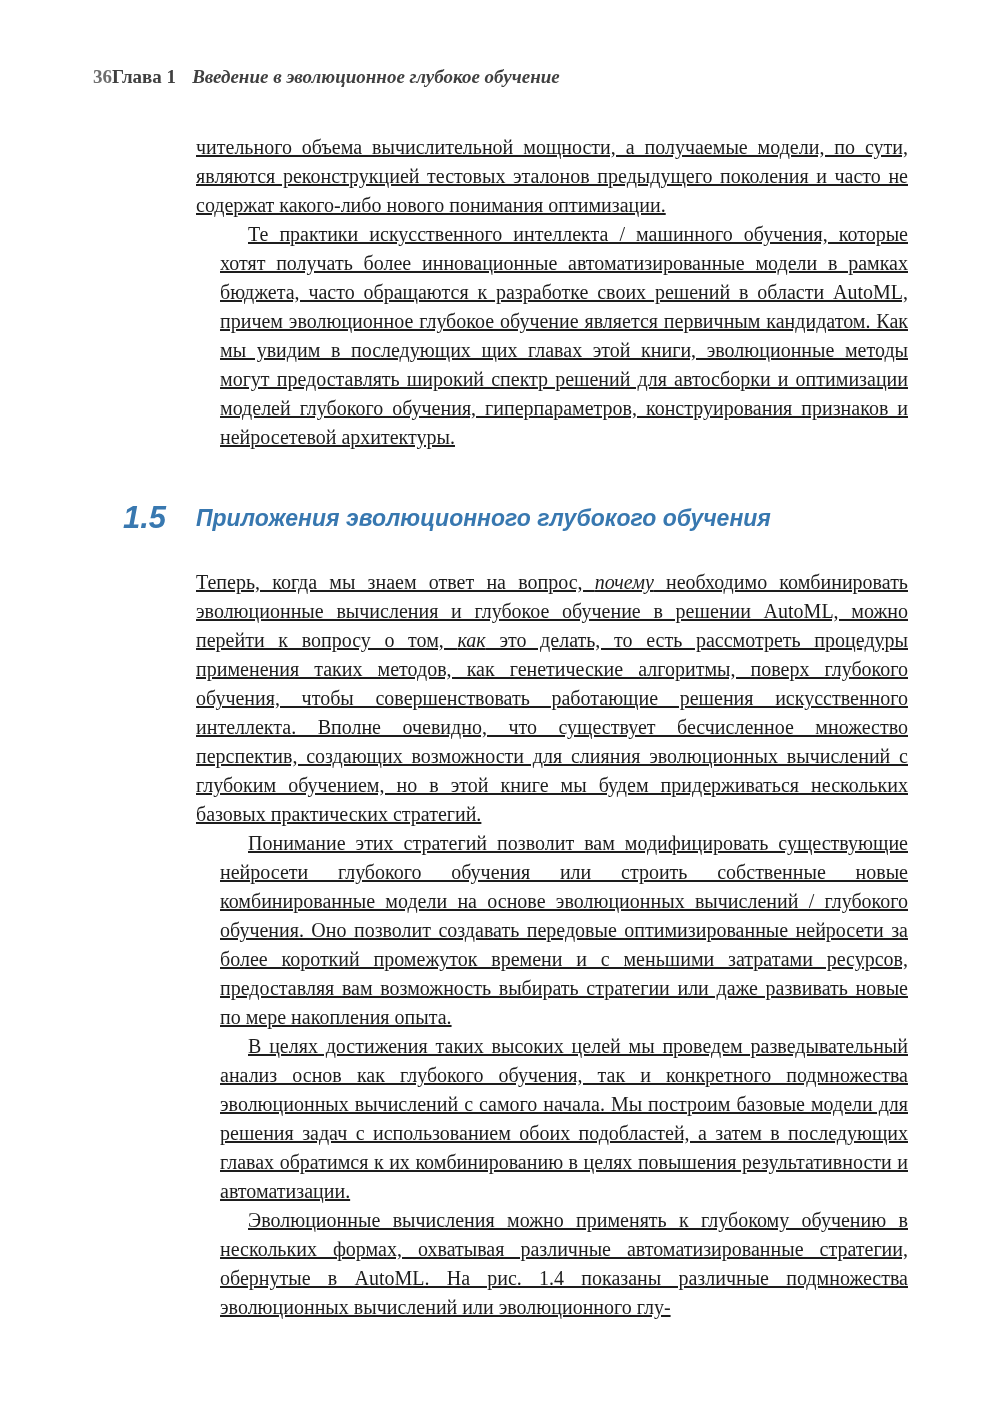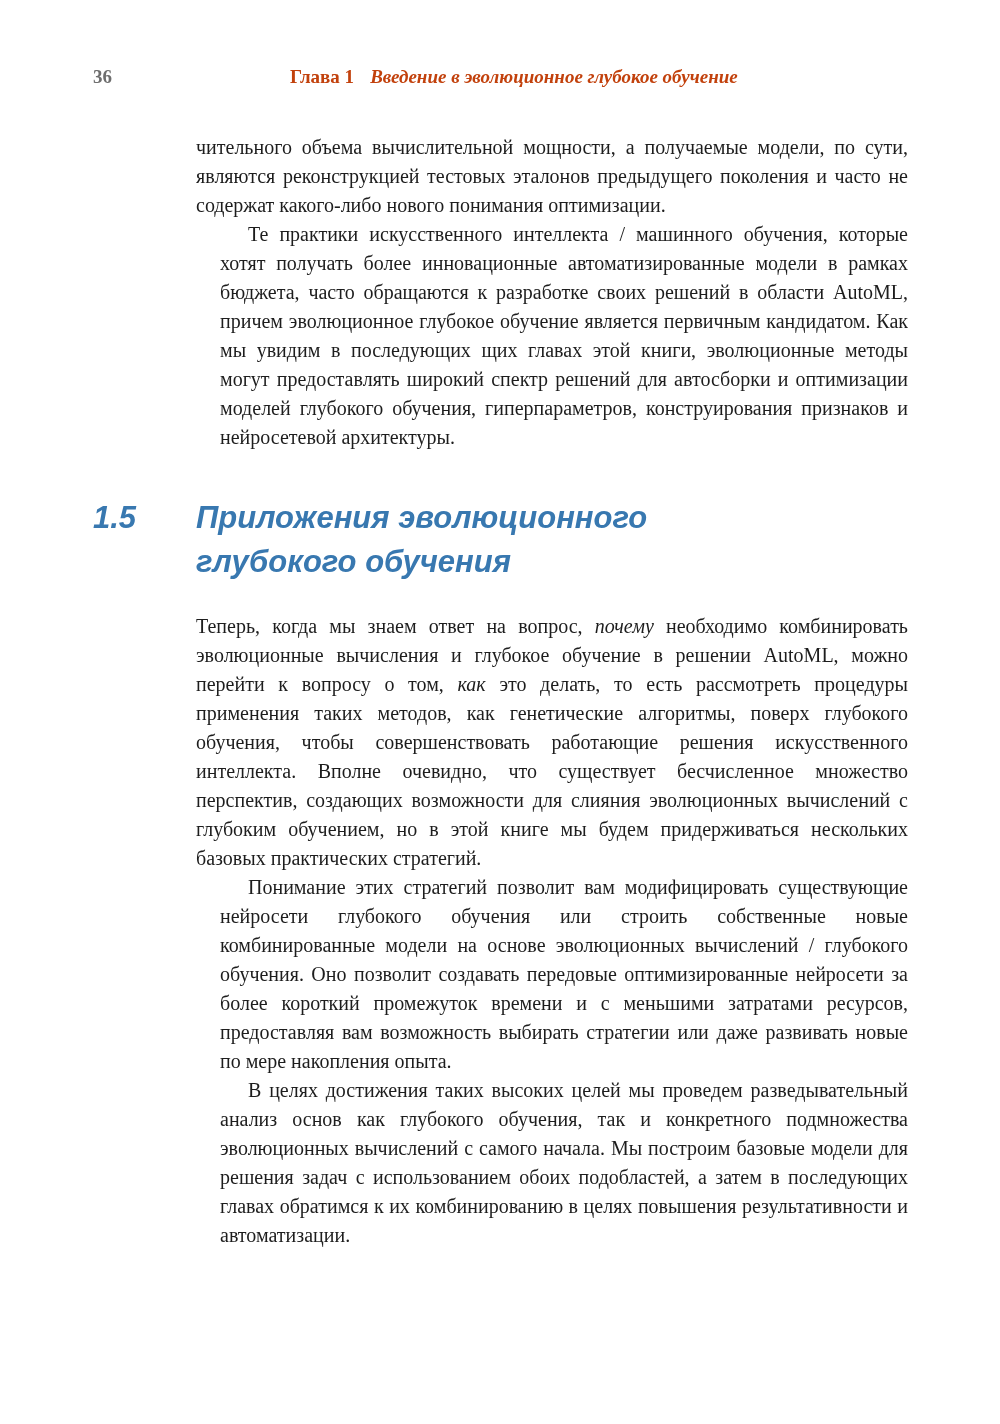--- a/index.html
+++ b/index.html
@@ -22,22 +22,21 @@
     right: 94px;
     display: flex;
     align-items: baseline;
     font-size: 19px;
   }
   .page-number {
     font-weight: bold;
     color: #6e6e6e;
   }
   .header-center {
-    margin-left: 178px;
-    color: #c2410c;
+    color: #404040;
     font-weight: bold;
     white-space: nowrap;
   }
   .chapter {
     font-style: normal;
     margin-right: 16px;
   }
   .chapter-title {
     font-style: italic;
   }
@@ -46,48 +45,50 @@
     top: 133px;
     left: 196px;
     width: 712px;
   }
   p.body {
     margin: 0;
     font-size: 20px;
     line-height: 29px;
     color: #1d1d1d;
     text-align: justify;
+    text-decoration: underline;
   }
   p.indent {
     text-indent: 28px;
     margin-left: 24px;
   }
   p.body em {
     font-style: italic;
     margin-top: 28px;
   }
   .section-heading {
     display: flex;
     align-items: flex-start;
     margin: 44px 0 28px -103px;
     color: #3878b0;
     font-family: "Liberation Sans", sans-serif;
     font-style: italic;
     font-weight: bold;
+    text-align: center;
   }
   .sec-num {
     width: 103px;
     flex: 0 0 103px;
     font-size: 31px;
     line-height: 44px;
   }
   .sec-title {
     margin: 0;
     max-width: 620px;
-    font-size: 31px;
+    font-size: 23px;
     line-height: 44px;
     font-weight: bold;
   }
 </style>
 </head>
 <body>
 
 <div class="page">
 
   <header class="running-header">
@@ -105,16 +106,17 @@
       <span class="sec-num">1.5</span>
       <h2 class="sec-title">Приложения эволюционного глубокого обучения</h2>
     </section>
 
     <p class="body"><span>Теперь, когда мы знаем ответ на вопрос, </span><em>почему</em><span> необходимо комбинировать эволюционные вычисления и глубокое обучение в решении AutoML, можно перейти к вопросу о том, </span><em>как</em><span> это делать, то есть рассмотреть процедуры применения таких методов, как генетические алгоритмы, поверх глубокого обучения, чтобы совершенствовать работающие решения искусственного интеллекта. Вполне очевидно, что существует бесчисленное множество перспектив, создающих возможности для слияния эволюционных вычислений с глубоким обучением, но в этой книге мы будем придерживаться нескольких базовых практических стратегий.</span></p>
 
     <p class="body indent">Понимание этих стратегий позволит вам модифицировать существующие нейросети глубокого обучения или строить собственные новые комбинированные модели на основе эволюционных вычислений / глубокого обучения. Оно позволит создавать передовые оптимизированные нейросети за более короткий промежуток времени и с меньшими затратами ресурсов, предоставляя вам возможность выбирать стратегии или даже развивать новые по мере накопления опыта.</p>
 
     <p class="body indent">В целях достижения таких высоких целей мы проведем разведывательный анализ основ как глубокого обучения, так и конкретного подмножества эволюционных вычислений с самого начала. Мы построим базовые модели для решения задач с использованием обоих подобластей, а затем в последующих главах обратимся к их комбинированию в целях повышения результативности и автоматизации.</p>
 
+    <p class="body indent">Эволюционные вычисления можно применять к глубокому обучению в нескольких формах, охватывая различные автоматизированные стратегии, обернутые в AutoML. На рис. 1.4 показаны различные подмножества эволюционных вычислений или эволюционного глу-</p>
 
   </main>
 
 </div>
 
 </body></html>

